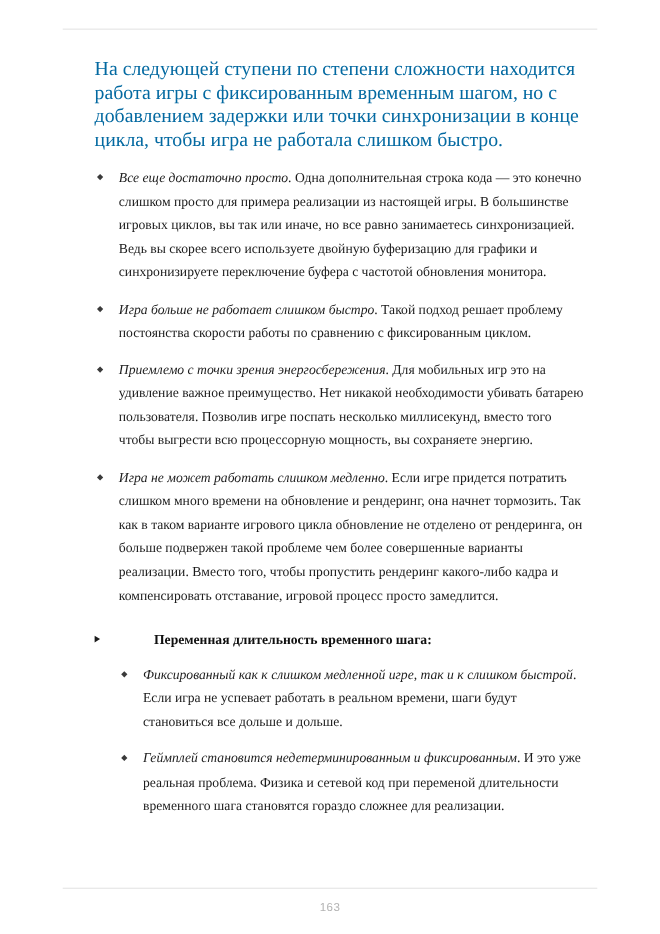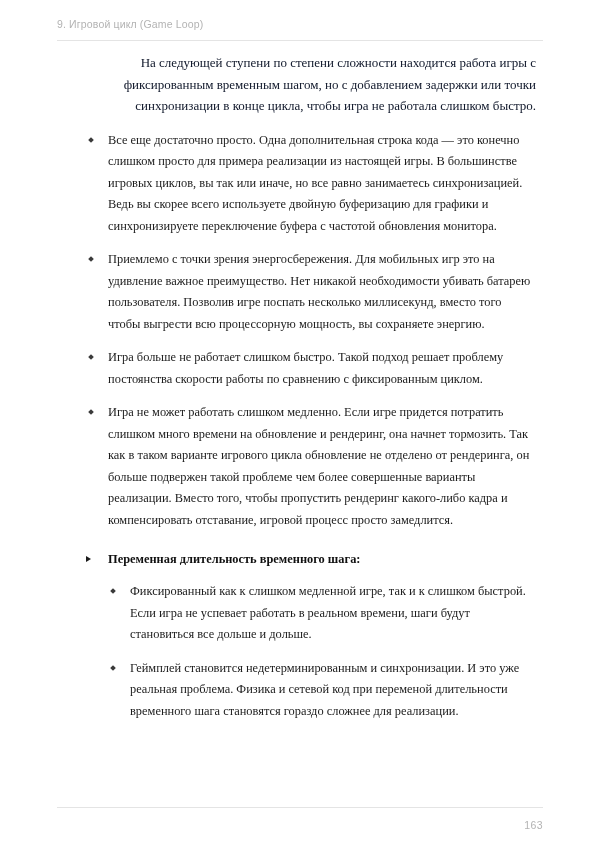--- a/index.html
+++ b/index.html
@@ -51,24 +51,24 @@
   .content {
     position: absolute;
     top: 52px;
     left: 86px;
     width: 450px;
     box-sizing: border-box;
   }
 
   p.para {
     margin: 0 0 13px 0;
-    font-size: 13px;
+    font-size: 18px;
     line-height: 21.5px;
-    text-align: right;
-    color: #0f172a;
+    text-align: left;
+    color: #0369a1;
   }
 
   
   ul.sub-list {
     list-style: none;
     margin: 0 0 0 0;
     padding: 0;
   }
   ul.sub-list > li {
     position: relative;
@@ -105,23 +105,25 @@
     height: 0;
     border-top: 3.4px solid transparent;
     border-bottom: 3.4px solid transparent;
     border-left: 5px solid #1b1b1b;
   }
   .top-item .top-heading {
     font-weight: bold;
     font-size: 12.4px;
     line-height: 23px;
     color: #101010;
+    margin-left: 32px;
   }
 
   .em-lead {
+    font-style: italic;
     text-align: right;
   }
 
   .sub-block {
     margin-top: 10px;
   }
 
   
   .page-footer {
     position: absolute;
@@ -132,72 +134,71 @@
   }
   .footer-rule {
     height: 1px;
     background: #e4e4e4;
     width: 486px;
   }
   .page-number {
     font-family: "Liberation Sans", "DejaVu Sans", sans-serif;
     font-size: 10.5px;
     color: #b3b3b3;
-    text-align: right;
+    text-align: center;
     margin-top: 11px;
     letter-spacing: 0.4px;
   }
 </style>
 </head>
 <body>
 
 <div class="page">
 
   <div class="page-header">
-    <div class="page-header-title">9. Игровой цикл (Game Loop)</div>
     <div class="header-rule"></div>
   </div>
 
   <div class="content">
 
     <p class="para">На следующей ступени по степени сложности находится работа игры с фиксированным временным шагом, но с добавлением задержки или точки синхронизации в конце цикла, чтобы игра не работала слишком быстро.</p>
 
     <ul class="sub-list">
       <li>
         <span class="diamond-bullet"></span>
         <span class="em-lead">Все еще достаточно просто</span><span>. Одна дополнительная строка кода — это конечно слишком просто для примера реализации из настоящей игры. В большинстве игровых циклов, вы так или иначе, но все равно занимаетесь синхронизацией. Ведь вы скорее всего используете двойную буферизацию для графики и синхронизируете переключение буфера с частотой обновления монитора.</span>
       </li>
       <li>
         <span class="diamond-bullet"></span>
+        <span class="em-lead">Игра больше не работает слишком быстро</span><span>. Такой подход решает проблему постоянства скорости работы по сравнению с фиксированным циклом.</span>
+      </li>
+      <li>
+        <span class="diamond-bullet"></span>
         <span class="em-lead">Приемлемо с точки зрения энергосбережения</span><span>. Для мобильных игр это на удивление важное преимущество. Нет никакой необходимости убивать батарею пользователя. Позволив игре поспать несколько миллисекунд, вместо того чтобы выгрести всю процессорную мощность, вы сохраняете энергию.</span>
-      </li>
-      <li>
-        <span class="diamond-bullet"></span>
-        <span class="em-lead">Игра больше не работает слишком быстро</span><span>. Такой подход решает проблему постоянства скорости работы по сравнению с фиксированным циклом.</span>
       </li>
       <li>
         <span class="diamond-bullet"></span>
         <span class="em-lead">Игра не может работать слишком медленно</span><span>. Если игре придется потратить слишком много времени на обновление и рендеринг, она начнет тормозить. Так как в таком варианте игрового цикла обновление не отделено от рендеринга, он больше подвержен такой проблеме чем более совершенные варианты реализации. Вместо того, чтобы пропустить рендеринг какого-либо кадра и компенсировать отставание, игровой процесс просто замедлится.</span>
       </li>
     </ul>
 
     <div class="top-item">
       <span class="tri-bullet"></span>
       <div class="top-heading">Переменная длительность временного шага:</div>
 
       <div class="sub-block">
 
         <ul class="sub-list">
           <li>
             <span class="diamond-bullet"></span>
             <span class="em-lead">Фиксированный как к слишком медленной игре, так и к слишком быстрой</span><span>. Если игра не успевает работать в реальном времени, шаги будут становиться все дольше и дольше.</span>
           </li>
           <li>
             <span class="diamond-bullet"></span>
-            <span class="em-lead">Геймплей становится недетерминированным и синхронизации</span><span>. И это уже реальная проблема. Физика и сетевой код при переменой длительности временного шага становятся гораздо сложнее для реализации.</span>
+            <span class="em-lead">Геймплей становится недетерминированным и фиксированным</span><span>. И это уже реальная проблема. Физика и сетевой код при переменой длительности временного шага становятся гораздо сложнее для реализации.</span>
           </li>
         </ul>
       </div>
     </div>
 
 
   </div>
 
   <div class="page-footer">
     <div class="footer-rule"></div>

